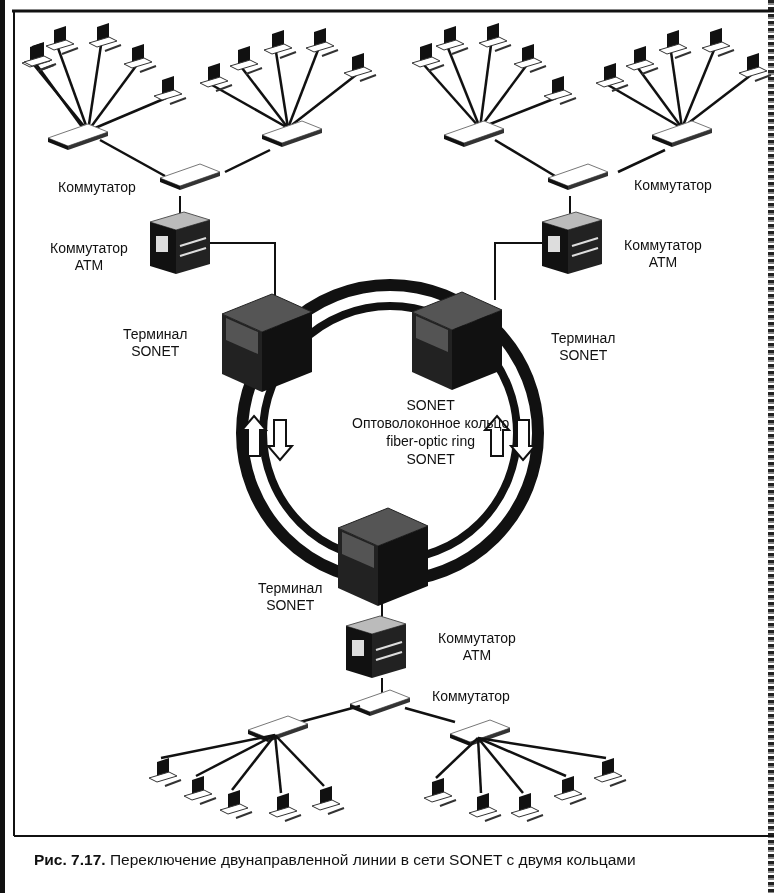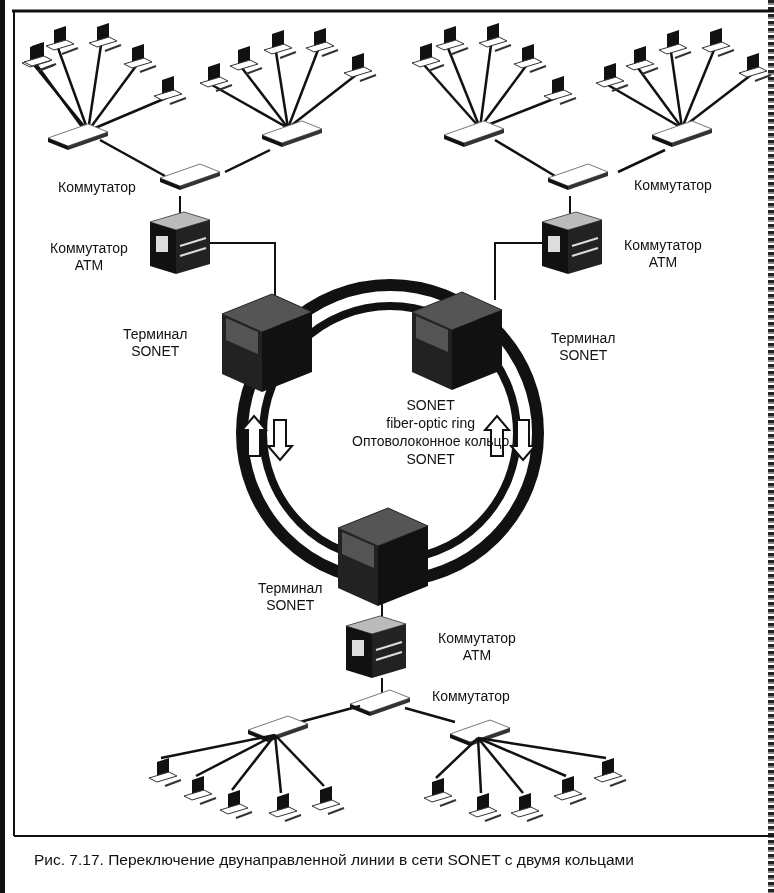--- a/index.html
+++ b/index.html
@@ -1,20 +1,20 @@
 <!DOCTYPE html>
 <html><head>
 <meta charset="utf-8">
 <style>
   html, body { margin:0; padding:0; background:#fff; }
   body { width:774px; height:893px; position:relative; overflow:hidden; font-family:"Liberation Sans", sans-serif; }
   #page { position:absolute; left:0; top:0; width:774px; height:893px; background:#fff; }
   .lbl { position:absolute; font-family:"Liberation Sans", sans-serif; font-weight:normal; font-size:14px; color:#111; text-align:center; line-height:17px; white-space:nowrap; }
   .caption { position:absolute; left:34px; top:851px; font-family:"Liberation Sans", sans-serif; font-size:15.5px; color:#111; white-space:nowrap; }
-  .caption b { font-weight:normal; }
+  .caption b { font-weight:bold; }
   .frame-left { position:absolute; left:0; top:0; width:5px; height:893px; background:#111; }
   .frame-right { position:absolute; right:0; top:0; width:6px; height:893px; background:repeating-linear-gradient(180deg,#222 0 3px,#888 3px 5px,#fff 5px 7px); }
   svg { position:absolute; left:0; top:0; }
 </style>
 </head>
 <body>
 
 <div id="page">
   <div class="frame-left"></div>
   <div class="frame-right"></div>
@@ -349,22 +349,22 @@
     <div>Коммутатор</div>
     <div>ATM</div>
   </div>
   <div class="lbl" style="left:551px;top:330px;">
     <div>Терминал</div>
     <div>SONET</div>
   </div>
 
   <div class="lbl" style="left:352px;top:396px;font-size:14px;line-height:18px;">
     <div>SONET</div>
+    <div>Оптоволоконное кольцо</div>
     <div>fiber-optic ring</div>
-    <div>Оптоволоконное кольцо</div>
     <div>SONET</div>
   </div>
 
   <div class="lbl" style="left:258px;top:580px;">
     <div>Терминал</div>
     <div>SONET</div>
   </div>
   <div class="lbl" style="left:438px;top:630px;">
     <div>Коммутатор</div>
     <div>ATM</div>

